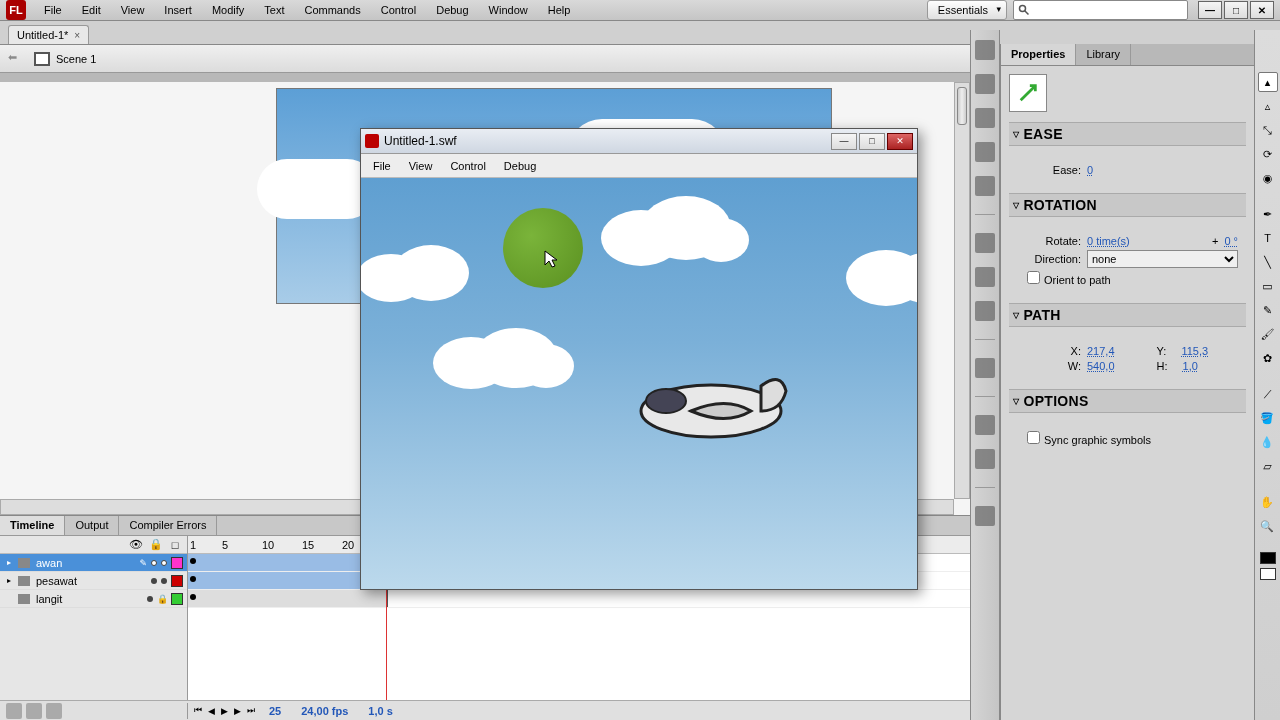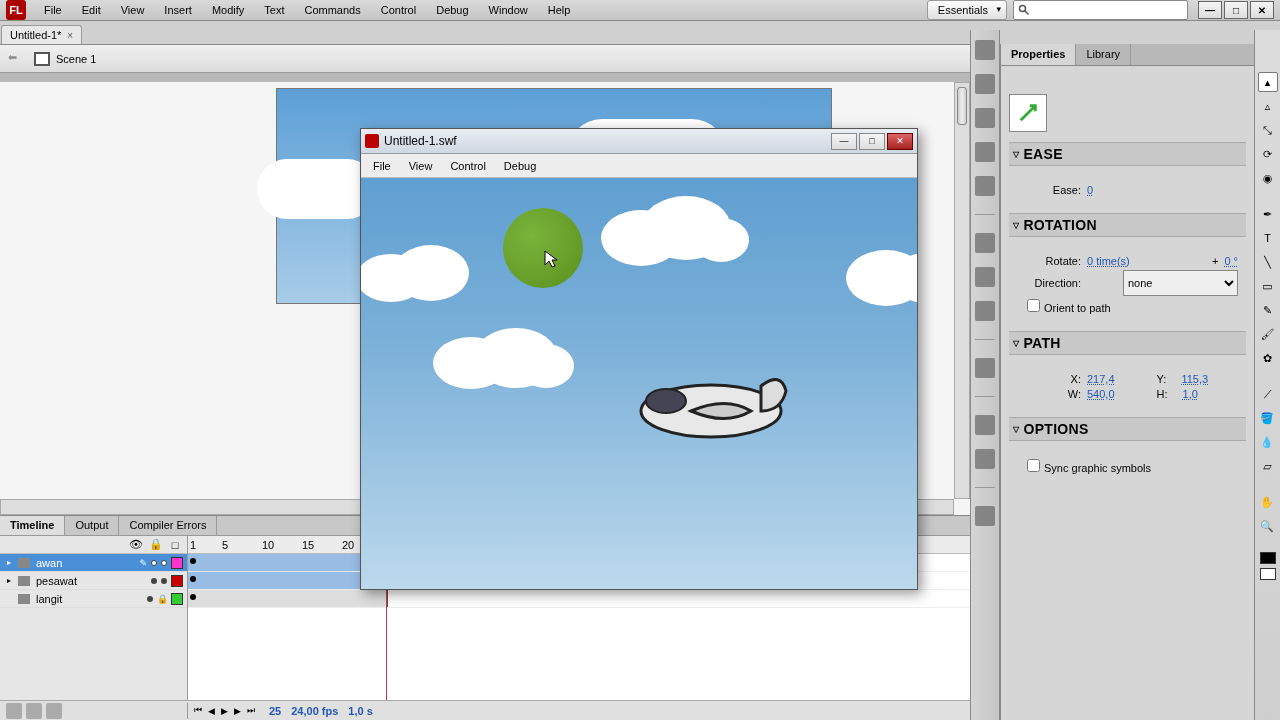--- a/index.html
+++ b/index.html
@@ -11,21 +11,21 @@
 .menubar .mitem { padding:4px 10px; cursor:default; }
 .menubar .spacer { flex:1; }
 .menubar .workspace { margin-right:6px; padding:3px 18px 3px 10px; border:1px solid #999; border-radius:3px; background:linear-gradient(#fefefe,#e0e0e0); position:relative; }
 .menubar .workspace::after { content:"▾"; position:absolute; right:5px; top:3px; font-size:9px; }
 .menubar .search { width:175px; height:20px; background:#fff; border:1px solid #888; border-radius:2px; display:flex; align-items:center; padding:0 4px; }
 .menubar .search svg { width:12px; height:12px; stroke:#555; fill:none; stroke-width:2; margin-right:3px; }
 .winbtns { display:flex; margin-left:8px; }
 .winbtns div { width:24px; height:18px; border:1px solid #666; background:linear-gradient(#f5f5f5,#ddd); margin-left:2px; display:flex; align-items:center; justify-content:center; font-size:10px; font-weight:bold; cursor:default; }
 
 
-.doctab-row { height:24px; background:#d0d0d0; display:flex; align-items:flex-end; padding-left:1px; border-bottom:1px solid #888; }
+.doctab-row { height:24px; background:#d0d0d0; display:flex; align-items:flex-end; padding-left:8px; border-bottom:1px solid #888; }
 .doctab { background:#e8e8e8; border:1px solid #999; border-bottom:none; padding:3px 8px; border-radius:3px 3px 0 0; display:flex; align-items:center; gap:6px; }
 .doctab .close-x { font-size:10px; color:#555; }
 
 
 .scenebar { height:28px; background:linear-gradient(#f0f0f0,#dcdcdc); border-bottom:1px solid #999; display:flex; align-items:center; padding:0 8px; }
 .scenebar .back-arrow { width:16px; height:16px; opacity:.4; margin-right:10px; }
 .scenebar .scene-icon { width:16px; height:14px; background:#555; margin-right:6px; position:relative; }
 .scenebar .scene-icon::before { content:""; position:absolute; inset:2px; background:#fff; }
 .scenebar .flex { flex:1; }
 .scenebar .smallbtn { width:22px; height:22px; border:1px solid #aaa; background:#eee; margin-left:3px; border-radius:2px; }
@@ -63,37 +63,37 @@
 .vstrip .vsep { width:20px; height:1px; background:#999; margin:4px 0; }
 
 
 .tools { position:absolute; top:30px; right:0; bottom:0; width:26px; background:linear-gradient(#dcdcdc,#cfcfcf); border-left:1px solid #888; display:flex; flex-direction:column; align-items:center; padding-top:42px; gap:4px; }
 .tools .t { width:20px; height:20px; display:flex; align-items:center; justify-content:center; border:1px solid transparent; border-radius:2px; }
 .tools .t.sel { background:#fff; border-color:#777; }
 .tools .sep { height:8px; }
 .tools .sw { width:16px; height:12px; border:1px solid #333; }
 
 
-.props { position:absolute; top:44px; right:26px; bottom:0; width:254px; background:#d6d6d6; border-left:1px solid #888; display:flex; flex-direction:column;gap:20px; }
+.props { position:absolute; top:44px; right:26px; bottom:0; width:254px; background:#d6d6d6; border-left:1px solid #888; display:flex; flex-direction:column; }
 .props .tabs { display:flex; height:22px; background:#b8b8b8; border-bottom:1px solid #888; }
 .props .tabs div { padding:4px 10px; border-right:1px solid #999; }
 .props .tabs div.act { background:#d6d6d6; font-weight:bold; }
 .props .body { padding:8px; flex:1; overflow:auto; }
 .props .head { display:flex; align-items:center; gap:10px; margin-bottom:10px; }
 .props .head .thumbicon { width:38px; height:38px; border:1px solid #888; background:#fff; display:flex; align-items:center; justify-content:center; }
 .props .head .thumbicon svg { width:22px; height:22px; }
 .props .name-input { width:168px; height:20px; border:1px solid #888; background:#fff; margin-top:6px; }
 .props .sect { margin-top:4px; }
 .props .sect-head { background:#c8c8c8; border-top:1px solid #aaa; border-bottom:1px solid #aaa; padding:3px 4px; font-weight:bold; font-size:14px; letter-spacing:.3px; display:flex; align-items:center; gap:4px; }
 .props .sect-head::before { content:"▽"; font-size:8px; }
 .props .sect-body { padding:15px 8px 10px 18px; }
 .props .row { display:flex; align-items:center; gap:6px; margin:3px 0; }
 .props .lbl { width:54px; text-align:right; }
 .props .val { color:#2257b8; text-decoration:underline dotted; }
-.props select { font-size:11px; border:1px solid #888; height:26px; flex:1;margin-left:36px; }
+.props select { font-size:11px; border:1px solid #888; height:18px; flex:1; }
 .props input[type=checkbox] { margin-right:4px; }
 
 
 .timeline { position:absolute; left:0; right:310px; bottom:0; height:205px; background:#dedede; border-top:1px solid #888; display:flex; flex-direction:column; }
 .timeline .ttabs { display:flex; height:20px; background:#c8c8c8; border-bottom:1px solid #999; }
 .timeline .ttabs div { padding:3px 10px; border-right:1px solid #999; }
 .timeline .ttabs div.act { background:#dedede; font-weight:bold; }
 .timeline .tmain { flex:1; display:flex; position:relative; }
 .layers { width:188px; background:#e6e6e6; border-right:1px solid #999; display:flex; flex-direction:column; }
 .layers .lhead { height:18px; border-bottom:1px solid #bbb; display:flex; align-items:center; justify-content:flex-end; padding-right:6px; gap:8px; font-size:9px; }
@@ -114,21 +114,21 @@
 .frames .playhead { position:absolute; top:0; bottom:0; width:1px; background:#d33; left:198px; }
 .frames .playhead::before { content:""; position:absolute; top:0; left:-4px; width:9px; height:14px; background:#d66; border:1px solid #a22; }
 .frames .tween { position:absolute; top:0; height:17px; background:#99bce5; border-right:1px solid #555; }
 .frames .kf { position:absolute; top:4px; width:6px; height:6px; background:#000; border-radius:50%; }
 .frames .row .block { position:absolute; top:0; height:17px; background:#ccc; border-right:1px solid #555; }
 .tfoot { height:20px; background:#e0e0e0; border-top:1px solid #aaa; display:flex; align-items:center; }
 .tfoot .lbtns { width:188px; display:flex; gap:4px; padding:0 6px; border-right:1px solid #999; }
 .tfoot .lbtns div { width:16px; height:16px; background:#aaa; border-radius:2px; }
 .tfoot .pbtns { display:flex; gap:2px; padding:0 4px; align-items:center; }
 .tfoot .pbtns span { font-size:9px; padding:0 2px; }
-.tfoot .info { display:flex; gap:10px; padding:0 8px; font-size:10px;text-align:center; }
+.tfoot .info { display:flex; gap:20px; padding:0 8px; font-size:10px;text-align:center; }
 .tfoot .info span b { color:#2257b8; }
 </style>
 </head>
 <body>
 
 <div class="menubar">
   <div class="logo">FL</div>
   <div class="mitem">File</div>
   <div class="mitem">Edit</div>
   <div class="mitem">View</div>

